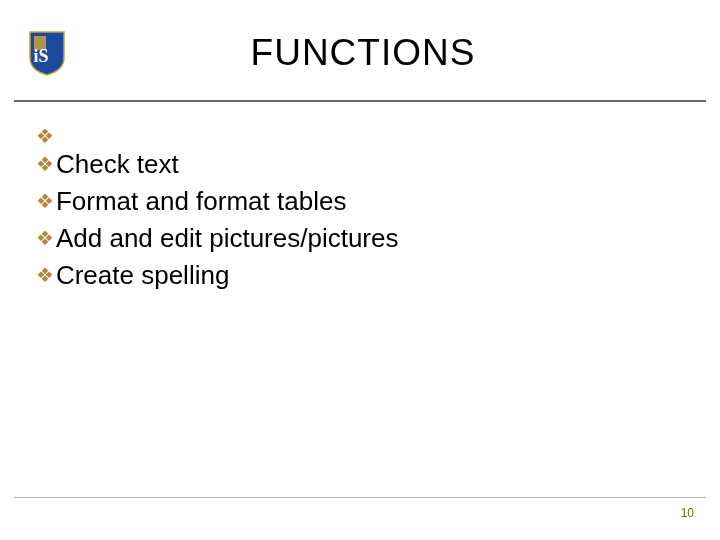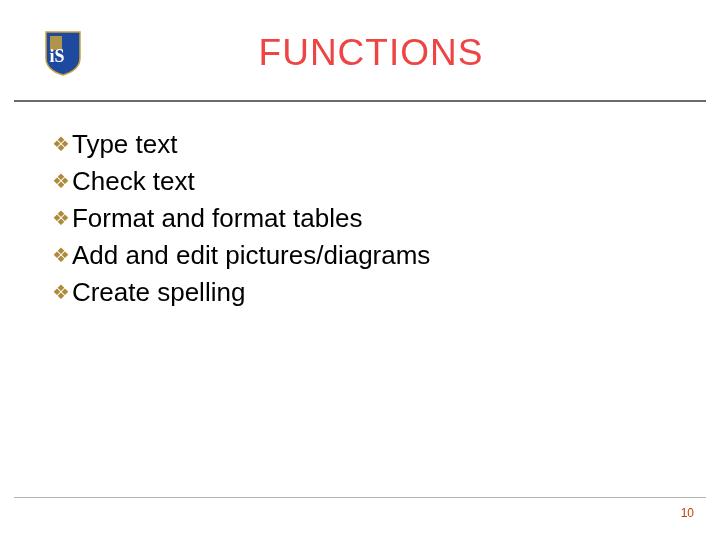--- a/index.html
+++ b/index.html
@@ -7,21 +7,21 @@
     width: 720px;
     height: 540px;
     background: #ffffff;
     font-family: Verdana, Geneva, sans-serif;
     position: relative;
     overflow: hidden;
   }
   .slide {
     width: 100%;
     height: 100%;
-    padding: 30px 28px 18px 44px;
+    padding: 30px 28px 18px 28px;
     position: relative;
     border-radius: 26px;
   }
   .header {
     display: flex;
     align-items: center;
     padding-bottom: 12px;
     position: relative;
   }
   .logo {
@@ -29,21 +29,21 @@
     height: 46px;
     margin-right: 18px;
     flex-shrink: 0;
   }
   .title {
     flex: 1;
     text-align: center;
     font-family: "Trebuchet MS", "Segoe UI", sans-serif;
     font-size: 37px;
     letter-spacing: 1px;
-    color: #ef4444;
+    color: #000000;
     font-weight: 400;
     padding-right: 50px;
   }
   .divider-top {
     position: absolute;
     left: 14px;
     right: 14px;
     top: 100px;
     height: 2px;
     background: #6b6a66;
@@ -71,21 +71,21 @@
     right: 14px;
     bottom: 42px;
     height: 1px;
     background: #b5b3ae;
   }
   .page-number {
     position: absolute;
     right: 26px;
     bottom: 20px;
     font-size: 12px;
-    color: #c2410c;
+    color: #4d7c0f;
     font-family: Verdana, sans-serif;
   }
 </style>
 </head>
 <body>
 
 <div class="slide">
 
   <div class="header">
     <div class="logo">
@@ -96,33 +96,32 @@
       </svg>
     </div>
     <div class="title">FUNCTIONS</div>
   </div>
 
   <div class="divider-top"></div>
 
   <div class="content">
     <div class="bullet-row">
       <span class="bullet-icon">❖</span>
-      <span>Type text</span>
     </div>
     <div class="bullet-row">
       <span class="bullet-icon">❖</span>
       <span>Check text</span>
     </div>
     <div class="bullet-row">
       <span class="bullet-icon">❖</span>
       <span>Format and format tables</span>
     </div>
     <div class="bullet-row">
       <span class="bullet-icon">❖</span>
-      <span>Add and edit pictures/diagrams</span>
+      <span>Add and edit pictures/pictures</span>
     </div>
     <div class="bullet-row">
       <span class="bullet-icon">❖</span>
       <span>Create spelling</span>
     </div>
   </div>
 
   <div class="divider-bottom"></div>
 
   <div class="page-number">10</div>

